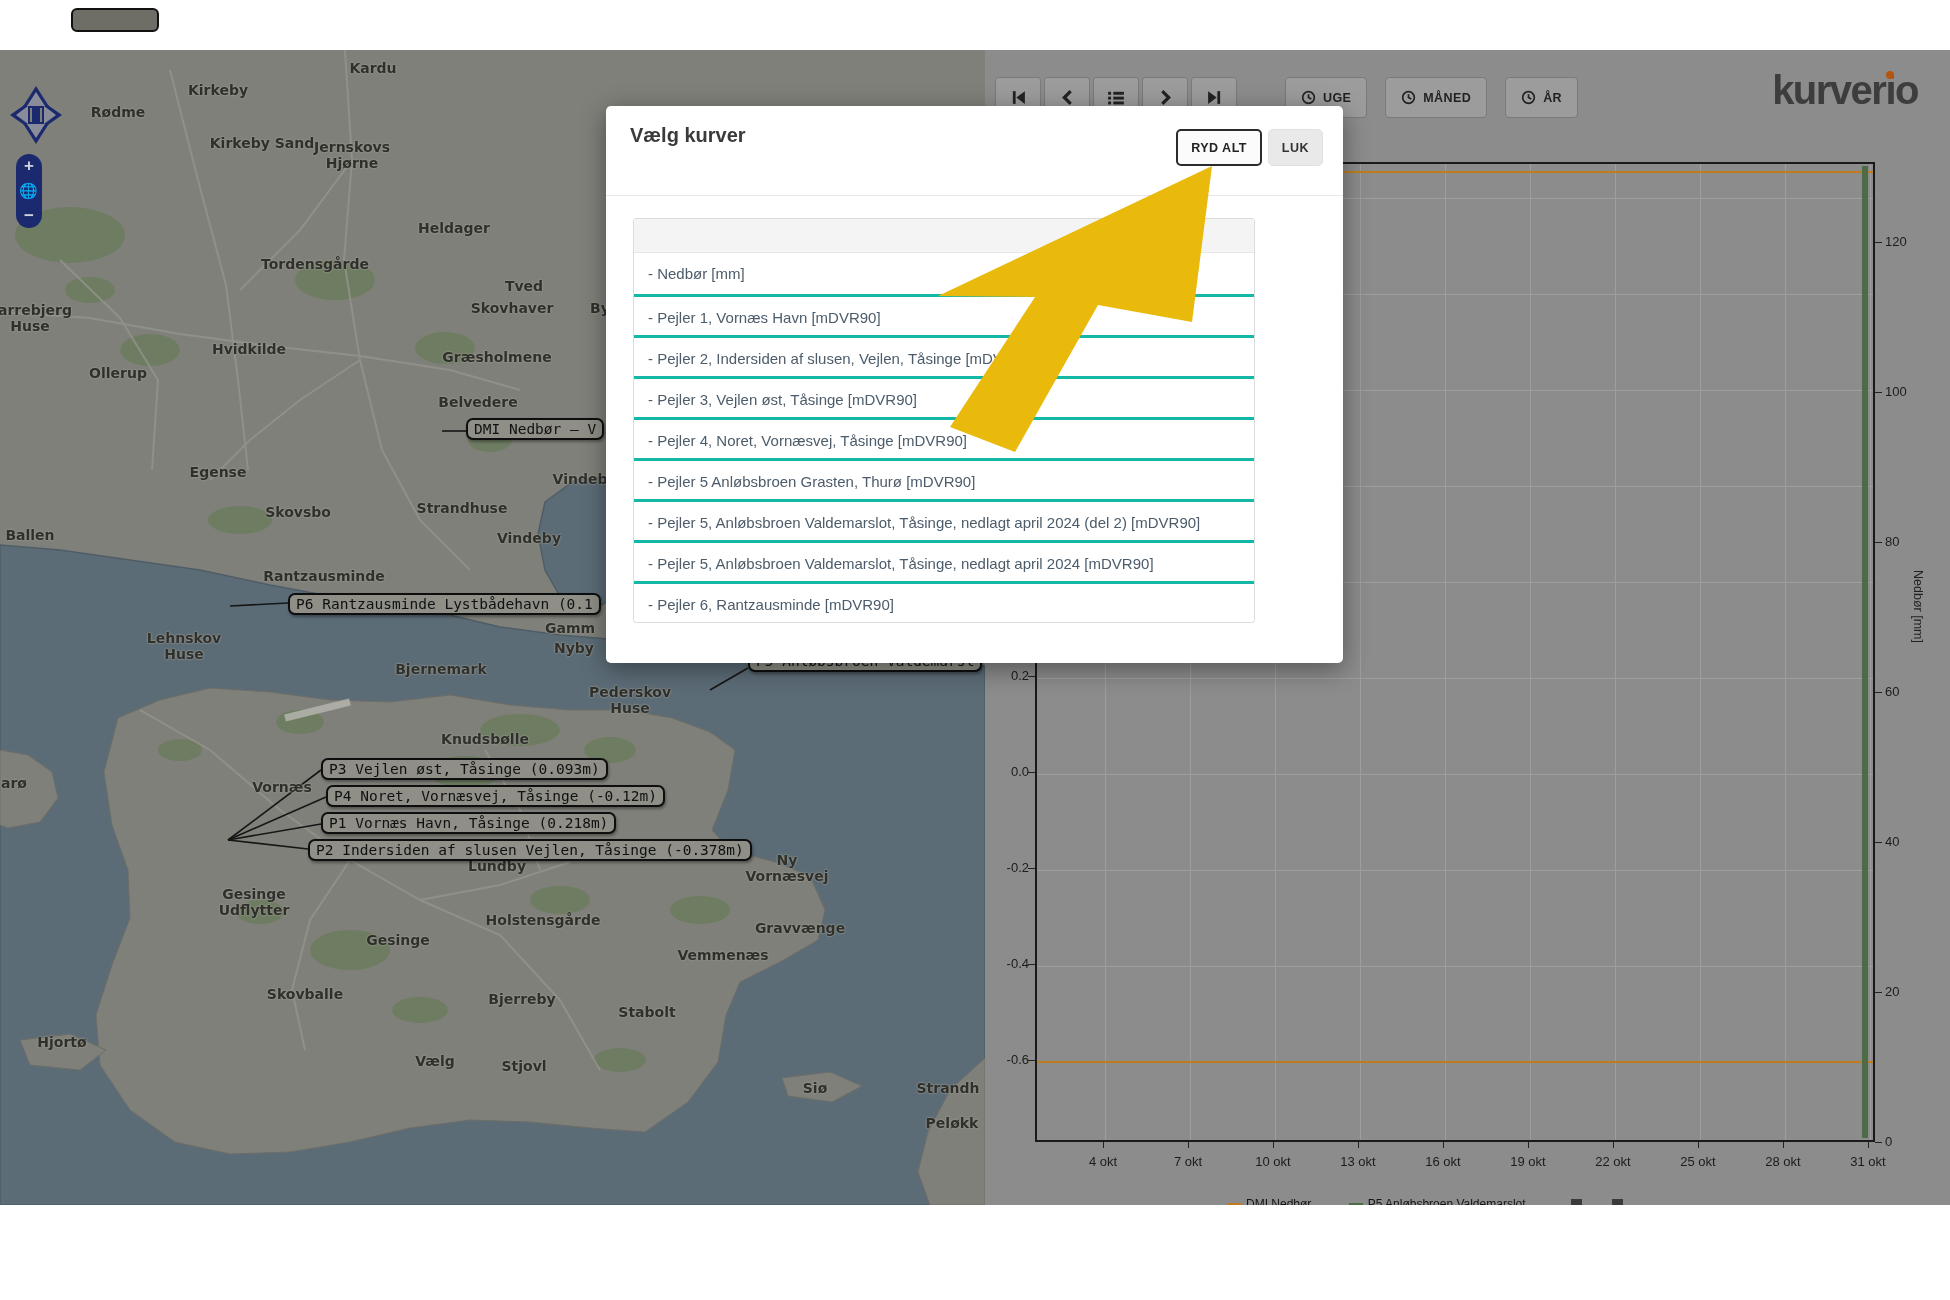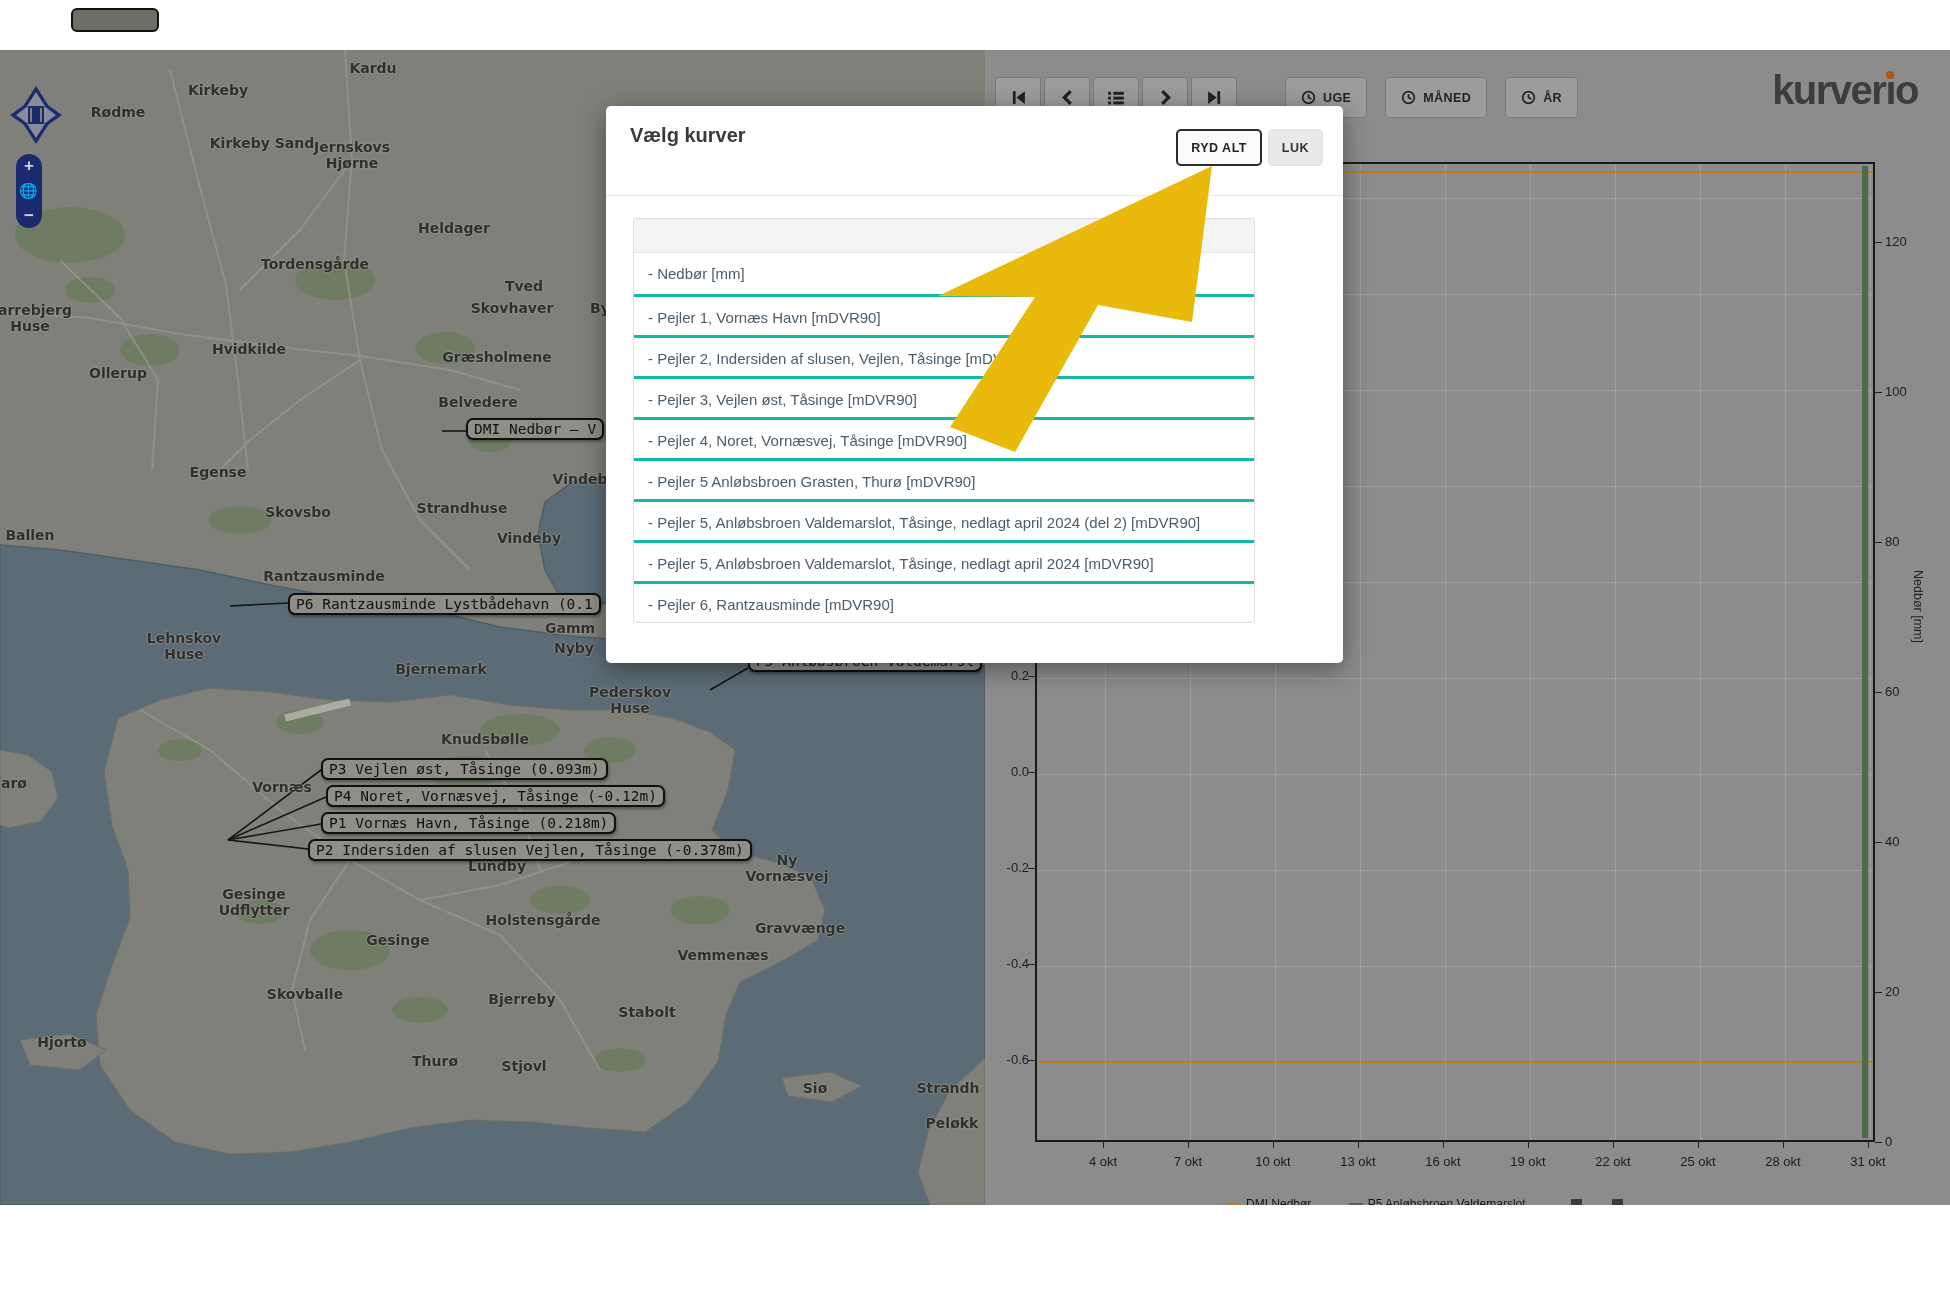--- a/index.html
+++ b/index.html
@@ -199,21 +199,21 @@
         <div class="place" style="left: 254px; top: 852px;">Gesinge
 Udflytter</div>
         <div class="place" style="left: 543px; top: 870px;">Holstensgårde</div>
         <div class="place" style="left: 800px; top: 878px;">Gravvænge</div>
         <div class="place" style="left: 398px; top: 890px;">Gesinge</div>
         <div class="place" style="left: 723px; top: 905px;">Vemmenæs</div>
         <div class="place" style="left: 305px; top: 944px;">Skovballe</div>
         <div class="place" style="left: 522px; top: 949px;">Bjerreby</div>
         <div class="place" style="left: 647px; top: 962px;">Stabolt</div>
         <div class="place" style="left: 62px; top: 992px;">Hjortø</div>
-        <div class="place" style="left: 435px; top: 1011px;">Thurø</div>
+        <div class="place" style="left: 435px; top: 1011px;">Vælg</div>
         <div class="place" style="left: 524px; top: 1016px;">Stjovl</div>
         <div class="place" style="left: 815px; top: 1038px;">Siø</div>
         <div class="place" style="left: 948px; top: 1038px;">Strandh</div>
         <div class="place" style="left: 952px; top: 1073px;">Peløkk</div>
       </div>
     <div>
         <div class="station" style="left: 466px; top: 368px;">DMI Nedbør – V</div>
         <div class="station" style="left: 288px; top: 543px;">P6 Rantzausminde Lystbådehavn (0.1</div>
         <div class="station" style="left: 748px; top: 600px;">P5 Anløbsbroen Valdemarsl</div>
         <div class="station" style="left: 321px; top: 708px;">P3 Vejlen øst, Tåsinge (0.093m)</div>

